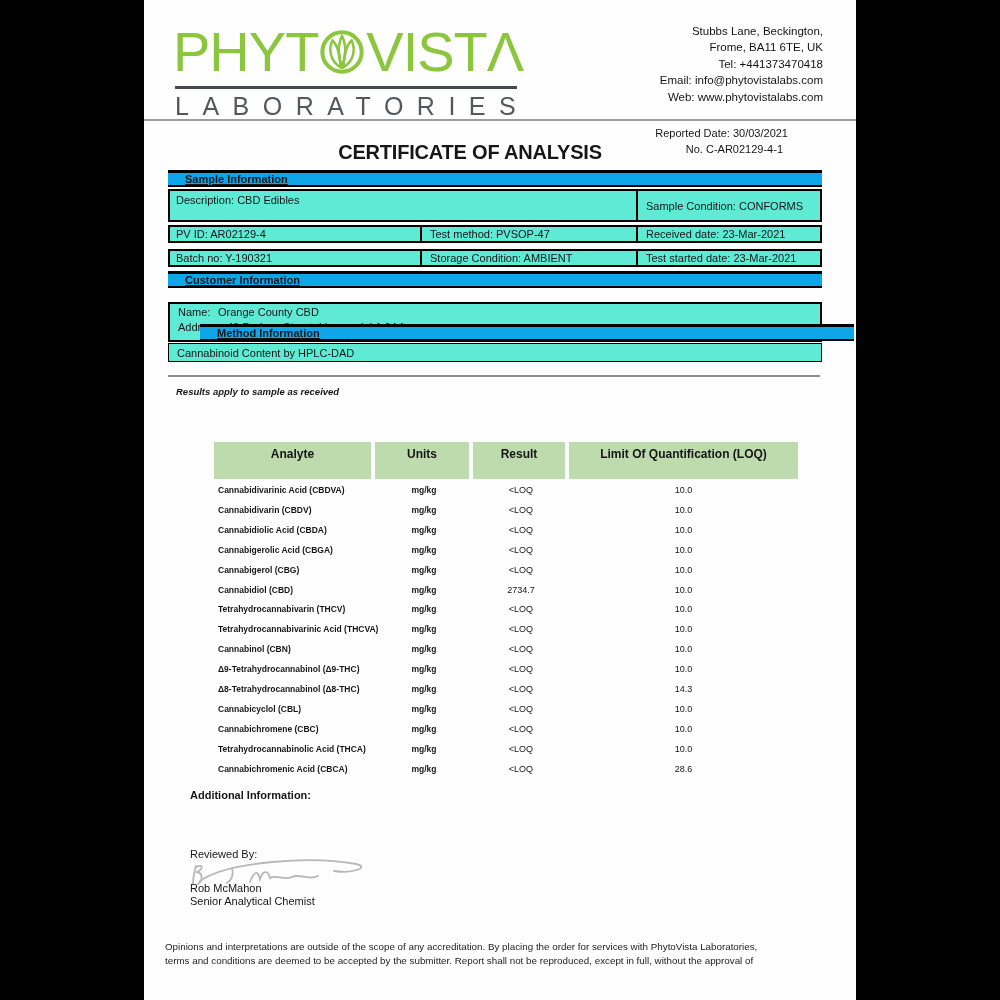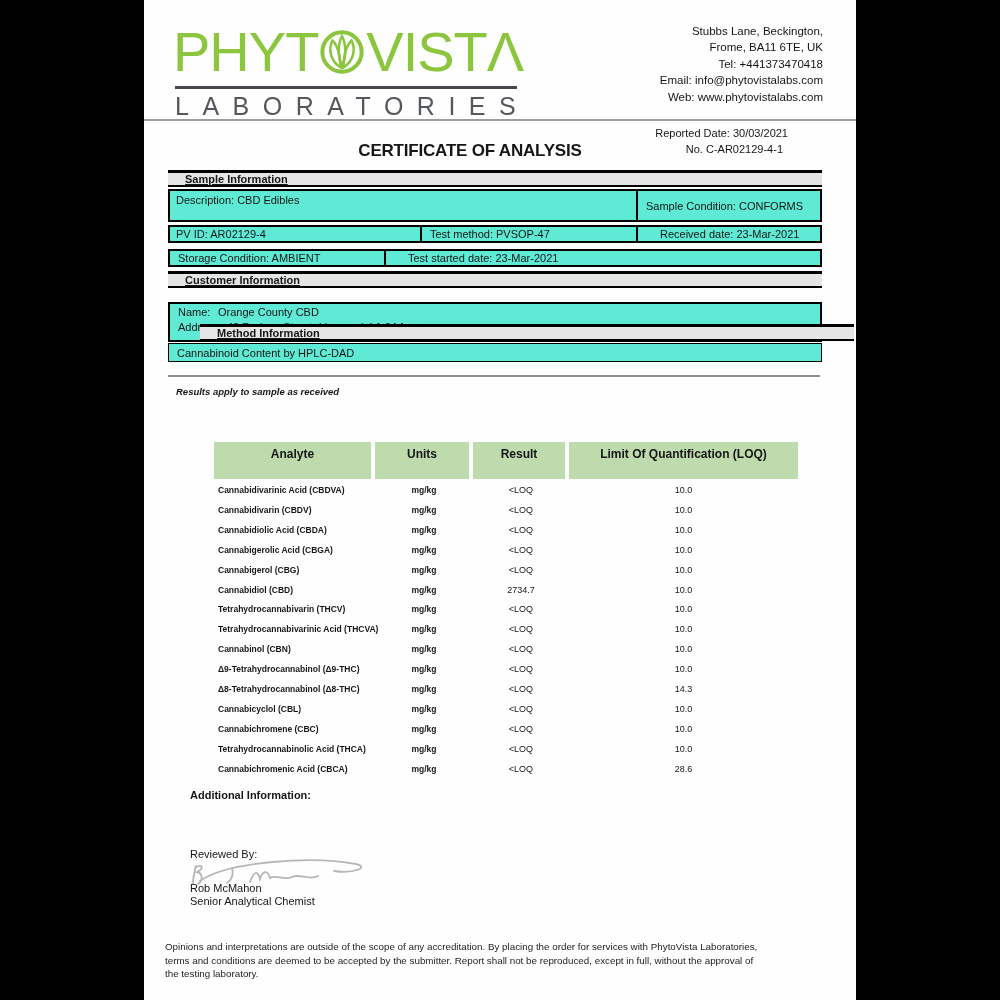--- a/index.html
+++ b/index.html
@@ -14,41 +14,41 @@
   .logo-leaf{margin:0 1px;}
   .logo-divider{left:31px;top:86px;width:342px;height:3px;background:#46494e;}
   .logo-sub{left:31px;top:92px;font-size:25px;color:#54575c;letter-spacing:13.5px;white-space:nowrap;}
   .contact{right:33px;top:23px;text-align:right;font-size:11.5px;line-height:16.4px;color:#141414;white-space:nowrap;}
 
   .hr1{left:0;top:119px;width:712px;height:2px;background:#9d9d9d;}
   .hr2{left:24px;top:375px;width:652px;height:2px;background:#8e8e8e;}
 
   .reported{right:68px;top:127px;font-size:11px;white-space:nowrap;}
   .report-no{right:73px;top:143px;font-size:11px;white-space:nowrap;}
-  .coa-title{left:0;top:141px;width:652px;text-align:center;font-size:17px;font-weight:bold;letter-spacing:-0.2px;}
-
-  
-  .secbar{left:24px;width:654px;height:17px;background:#e5e5e5;border-top:3px solid #000;
+  .coa-title{left:0;top:141px;width:652px;text-align:center;font-size:20px;font-weight:bold;letter-spacing:-0.2px;}
+
+  
+  .secbar{left:24px;width:654px;height:17px;background:#0ea5e9;border-top:3px solid #000;
           border-bottom:2px solid #000;box-sizing:border-box;}
   .secbar span{display:block;padding:0 0 0 17px;font-size:11px;font-weight:bold;
                text-decoration:underline;line-height:12px;}
   .bar-sample{top:170px;}
   .bar-customer{top:271px;}
   .bar-method{top:324px;margin-left:32px;}
 
   .box{left:24px;width:654px;border:2px solid #000;box-sizing:border-box;background:#5eead4;font-size:11px;}
   .desc-box{top:189px;height:33px;display:flex;}
   .desc-cell{width:468px;border-right:2px solid #000;box-sizing:border-box;padding:3px 0 0 6px;}
   .cond-cell{flex:1;display:flex;align-items:center;padding-left:8px;}
   .row-box{height:18px;display:flex;}
   .row2{top:225px;}
   .row3{top:249px;}
   .rb-c1{width:252px;border-right:2px solid #000;box-sizing:border-box;display:flex;align-items:center;padding-left:6px;}
   .rb-c2{width:216px;border-right:2px solid #000;box-sizing:border-box;display:flex;align-items:center;padding-left:8px;}
-  .rb-c3{flex:1;display:flex;align-items:center;padding-left:22px;border-radius:6px;}
+  .rb-c3{flex:1;display:flex;align-items:center;padding-left:8px;border-radius:6px;}
   .cust-box{top:302px;height:40px;}
   .cust-line1{position:absolute;left:8px;top:2px;}
   .cust-line2{position:absolute;left:8px;top:17px;}
   .cust-val1{position:absolute;left:48px;top:2px;}
   .cust-val2{position:absolute;left:57px;top:17px;}
   .method-box{top:343px;height:19px;border-width:1.5px;display:flex;align-items:center;padding-left:8px;}
 
   .results-note{left:32px;top:386px;font-size:9.5px;font-weight:bold;font-style:italic;}
 
   
@@ -115,20 +115,21 @@
     <div class="abs box desc-box">
       <div class="desc-cell">Description: CBD Edibles</div>
       <div class="cond-cell">Sample Condition: CONFORMS</div>
     </div>
     <div class="abs box row-box row2">
       <div class="rb-c1">PV ID: AR02129-4</div>
       <div class="rb-c2">Test method: PVSOP-47</div>
       <div class="rb-c3">Received date: 23-Mar-2021</div>
     </div>
     <div class="abs box row-box row3">
+      <div class="rb-c1">Batch no: Y-190321</div>
       <div class="rb-c2">Storage Condition: AMBIENT</div>
       <div class="rb-c3">Test started date: 23-Mar-2021</div>
     </div>
 
     <div class="abs secbar bar-customer">
       <span>Customer Information</span>
     </div>
     <div class="abs box cust-box">
       <span class="cust-line1">Name:</span>
       <span class="cust-val1">Orange County CBD</span>
@@ -254,17 +255,16 @@
         <path d="M62,25 C66,14 70,13 72,22 C75,13 80,13 82,21 C88,17 96,24 104,20 C112,16 120,24 130,19"></path>
       </g>
     </svg>
 
     <div class="abs sig-name">Rob McMahon</div>
     <div class="abs sig-role">Senior Analytical Chemist</div>
 
     <div class="abs disclaimer">
       <div>Opinions and interpretations are outside of the scope of any accreditation. By placing the order for services with PhytoVista Laboratories,</div>
       <div>terms and conditions are deemed to be accepted by the submitter. Report shall not be reproduced, except in full, without the approval of</div>
-      <div>the testing laboratory.</div>
     </div>
 
   </div>
 </div>
 
 </body></html>

